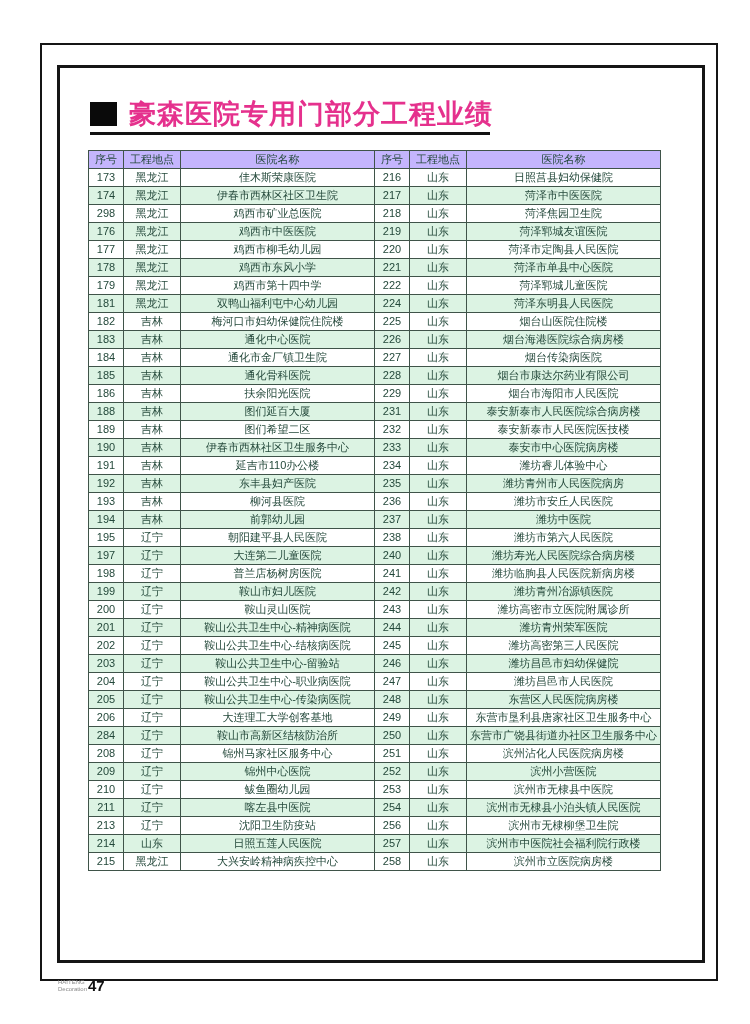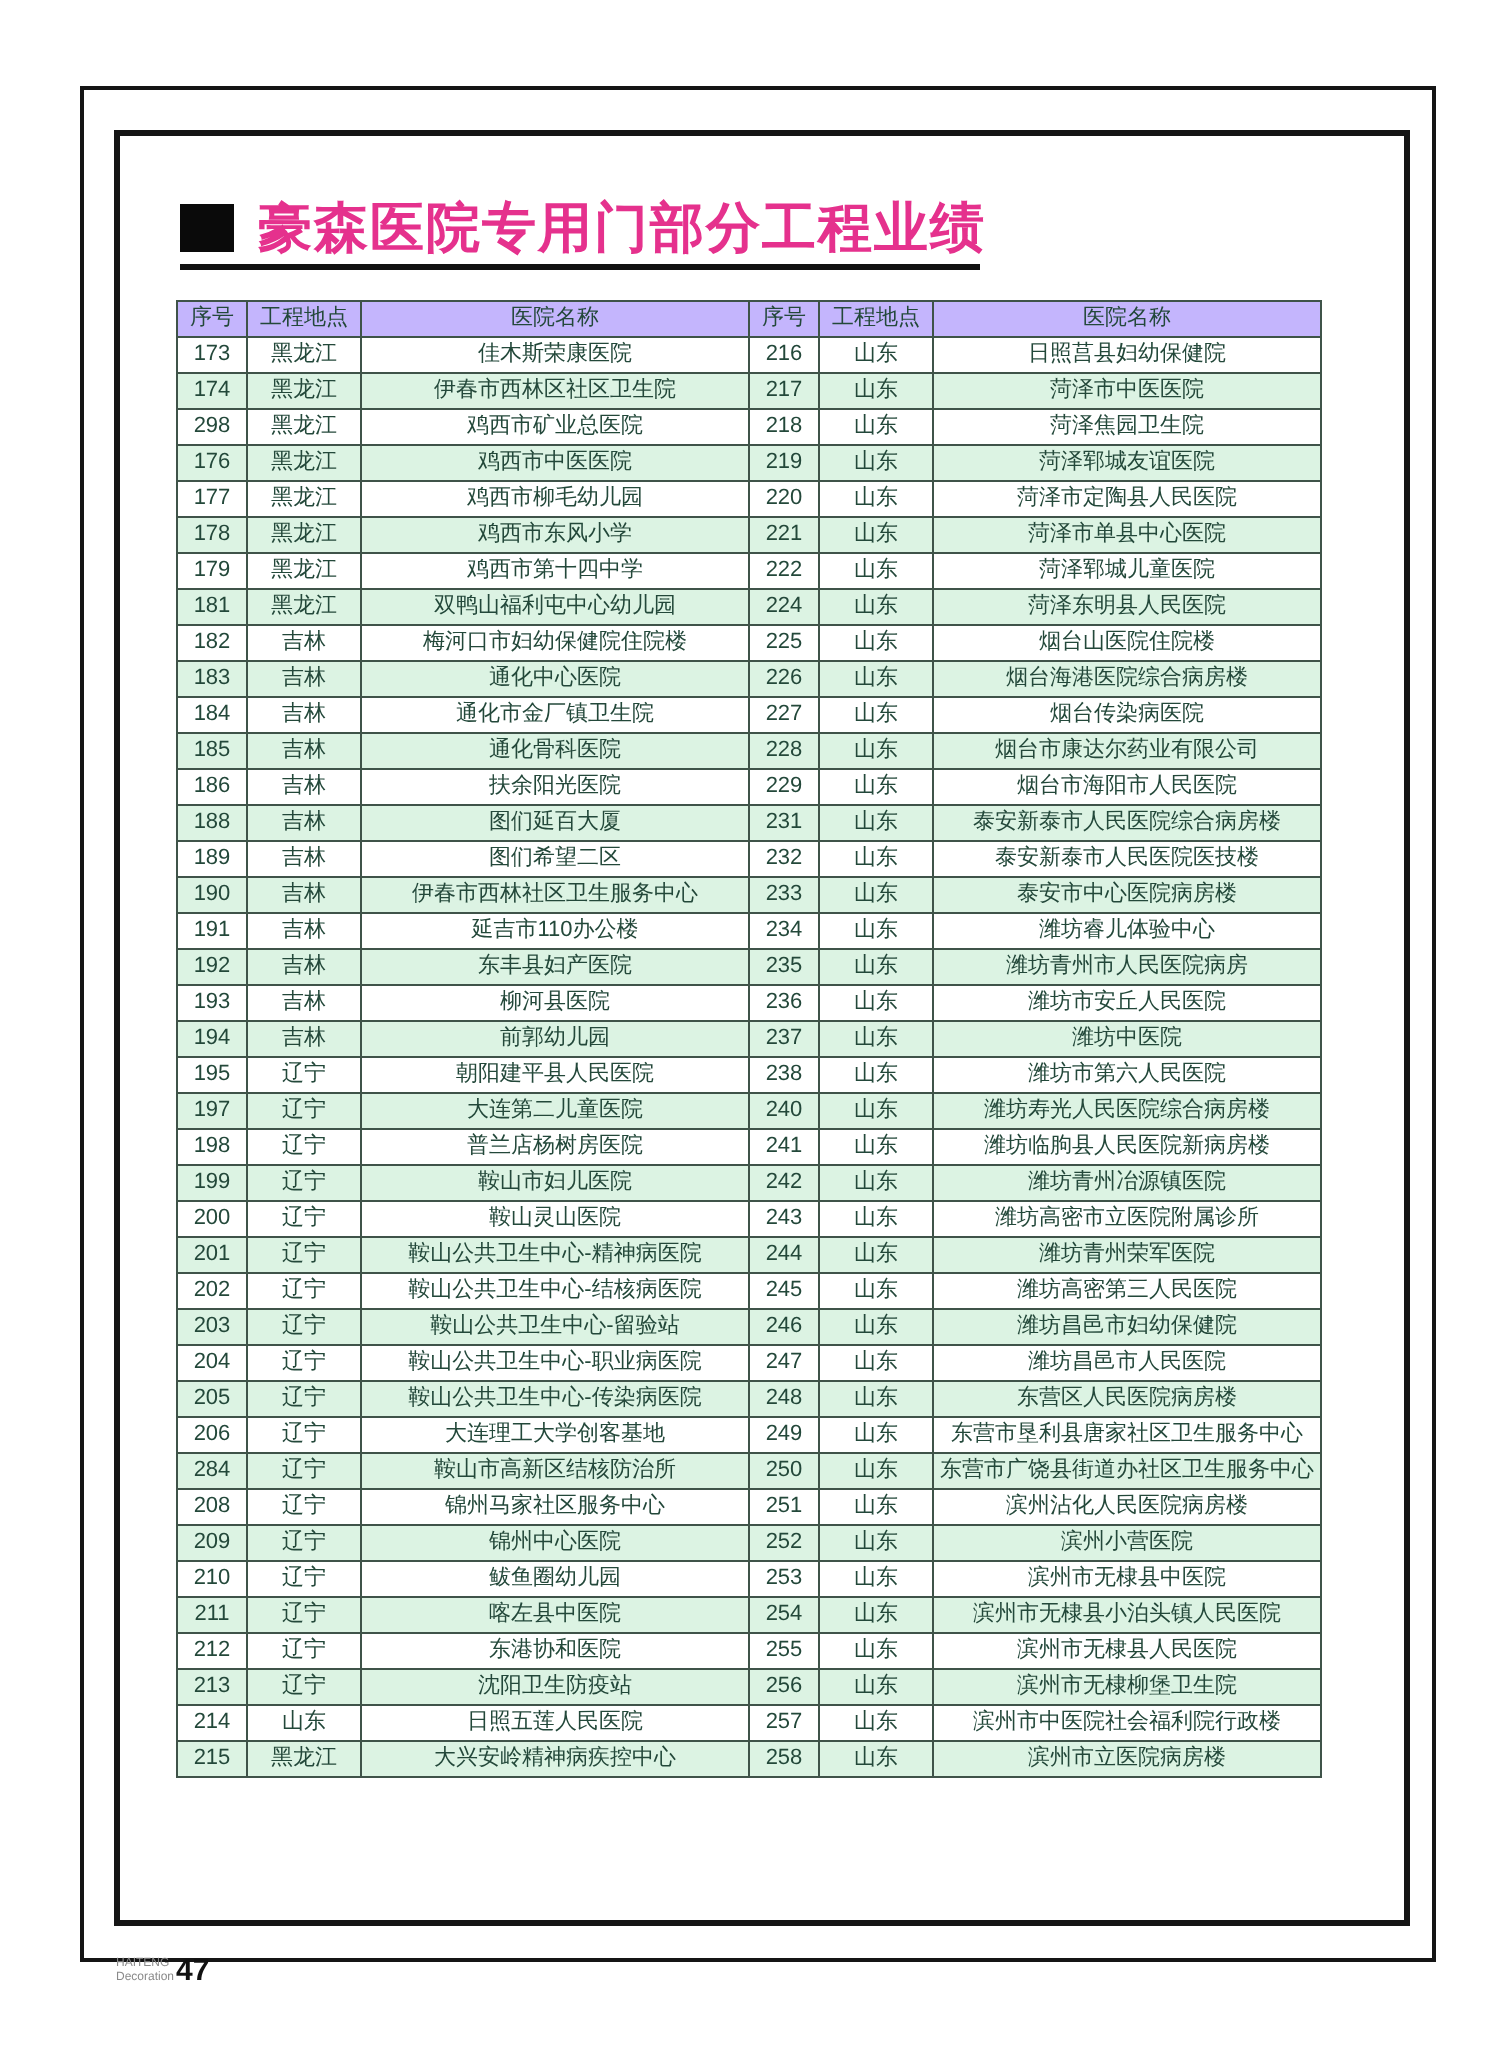--- a/index.html
+++ b/index.html
@@ -409,28 +409,20 @@
         </tr>
         <tr>
           <td>211</td>
           <td>辽宁</td>
           <td>喀左县中医院</td>
           <td>254</td>
           <td>山东</td>
           <td>滨州市无棣县小泊头镇人民医院</td>
         </tr>
         <tr>
-          <td>212</td>
-          <td>辽宁</td>
-          <td>东港协和医院</td>
-          <td>255</td>
-          <td>山东</td>
-          <td>滨州市无棣县人民医院</td>
-        </tr>
-        <tr>
           <td>213</td>
           <td>辽宁</td>
           <td>沈阳卫生防疫站</td>
           <td>256</td>
           <td>山东</td>
           <td>滨州市无棣柳堡卫生院</td>
         </tr>
         <tr>
           <td>214</td>
           <td>山东</td>

